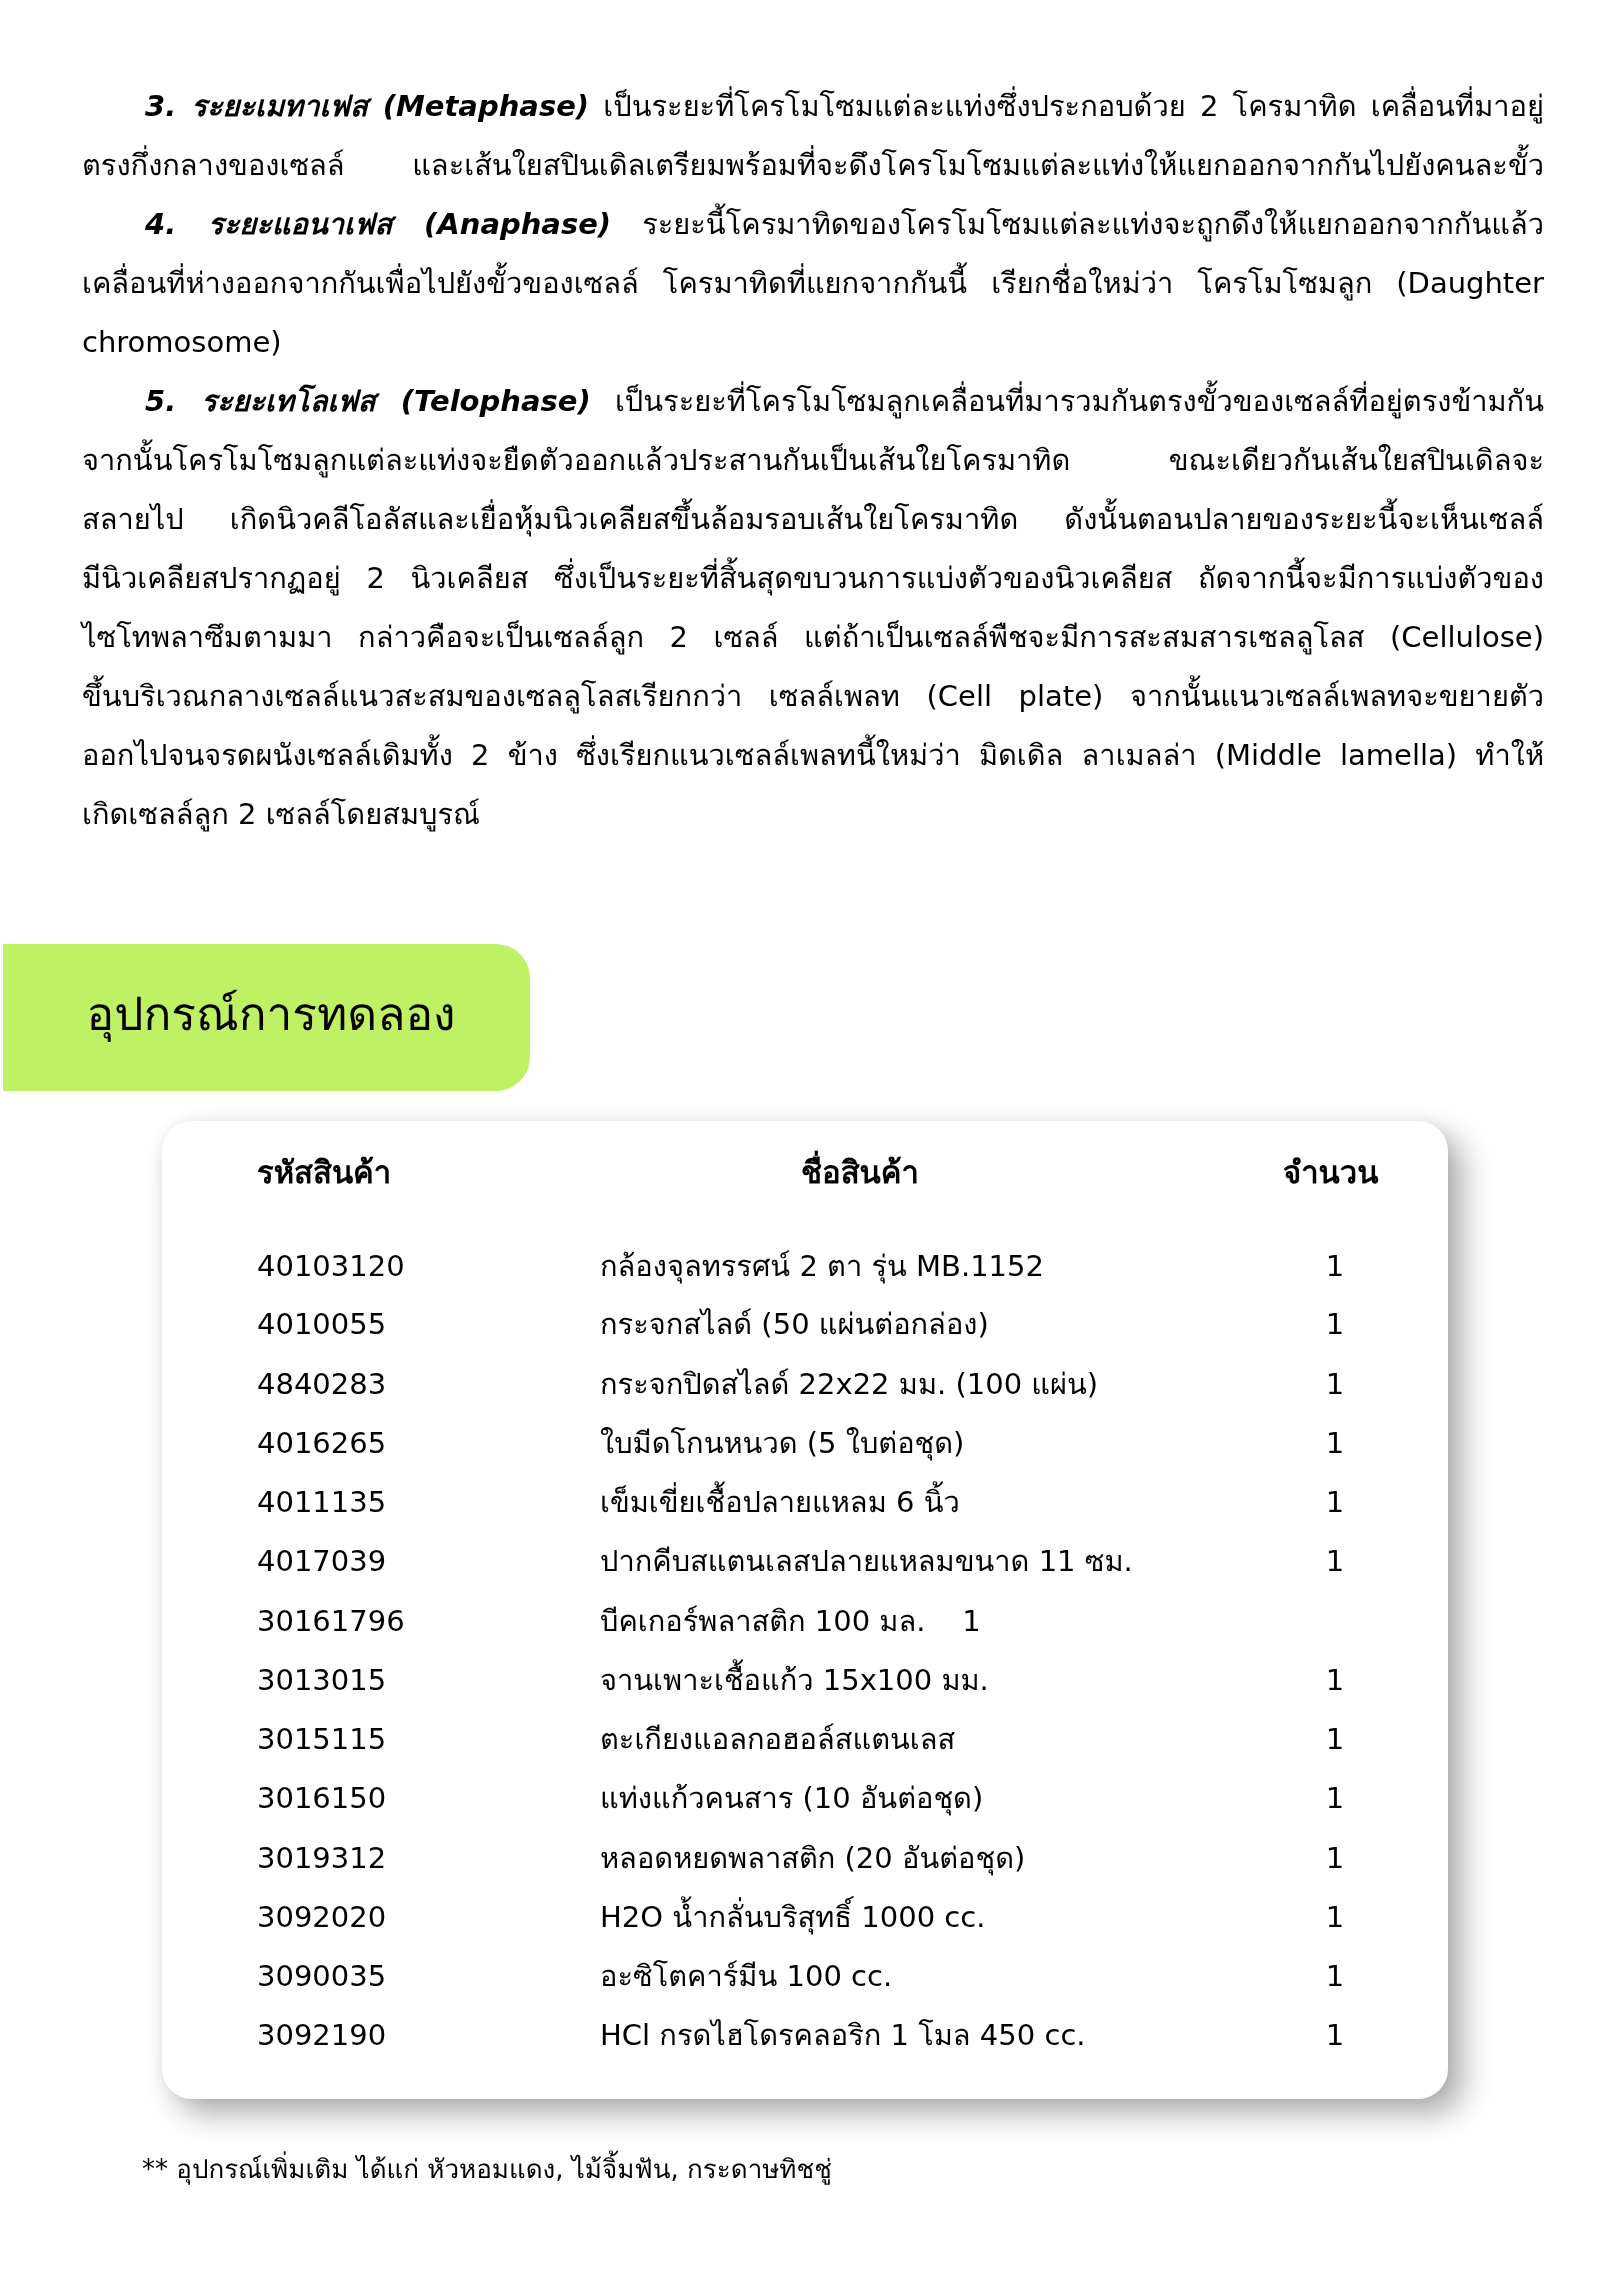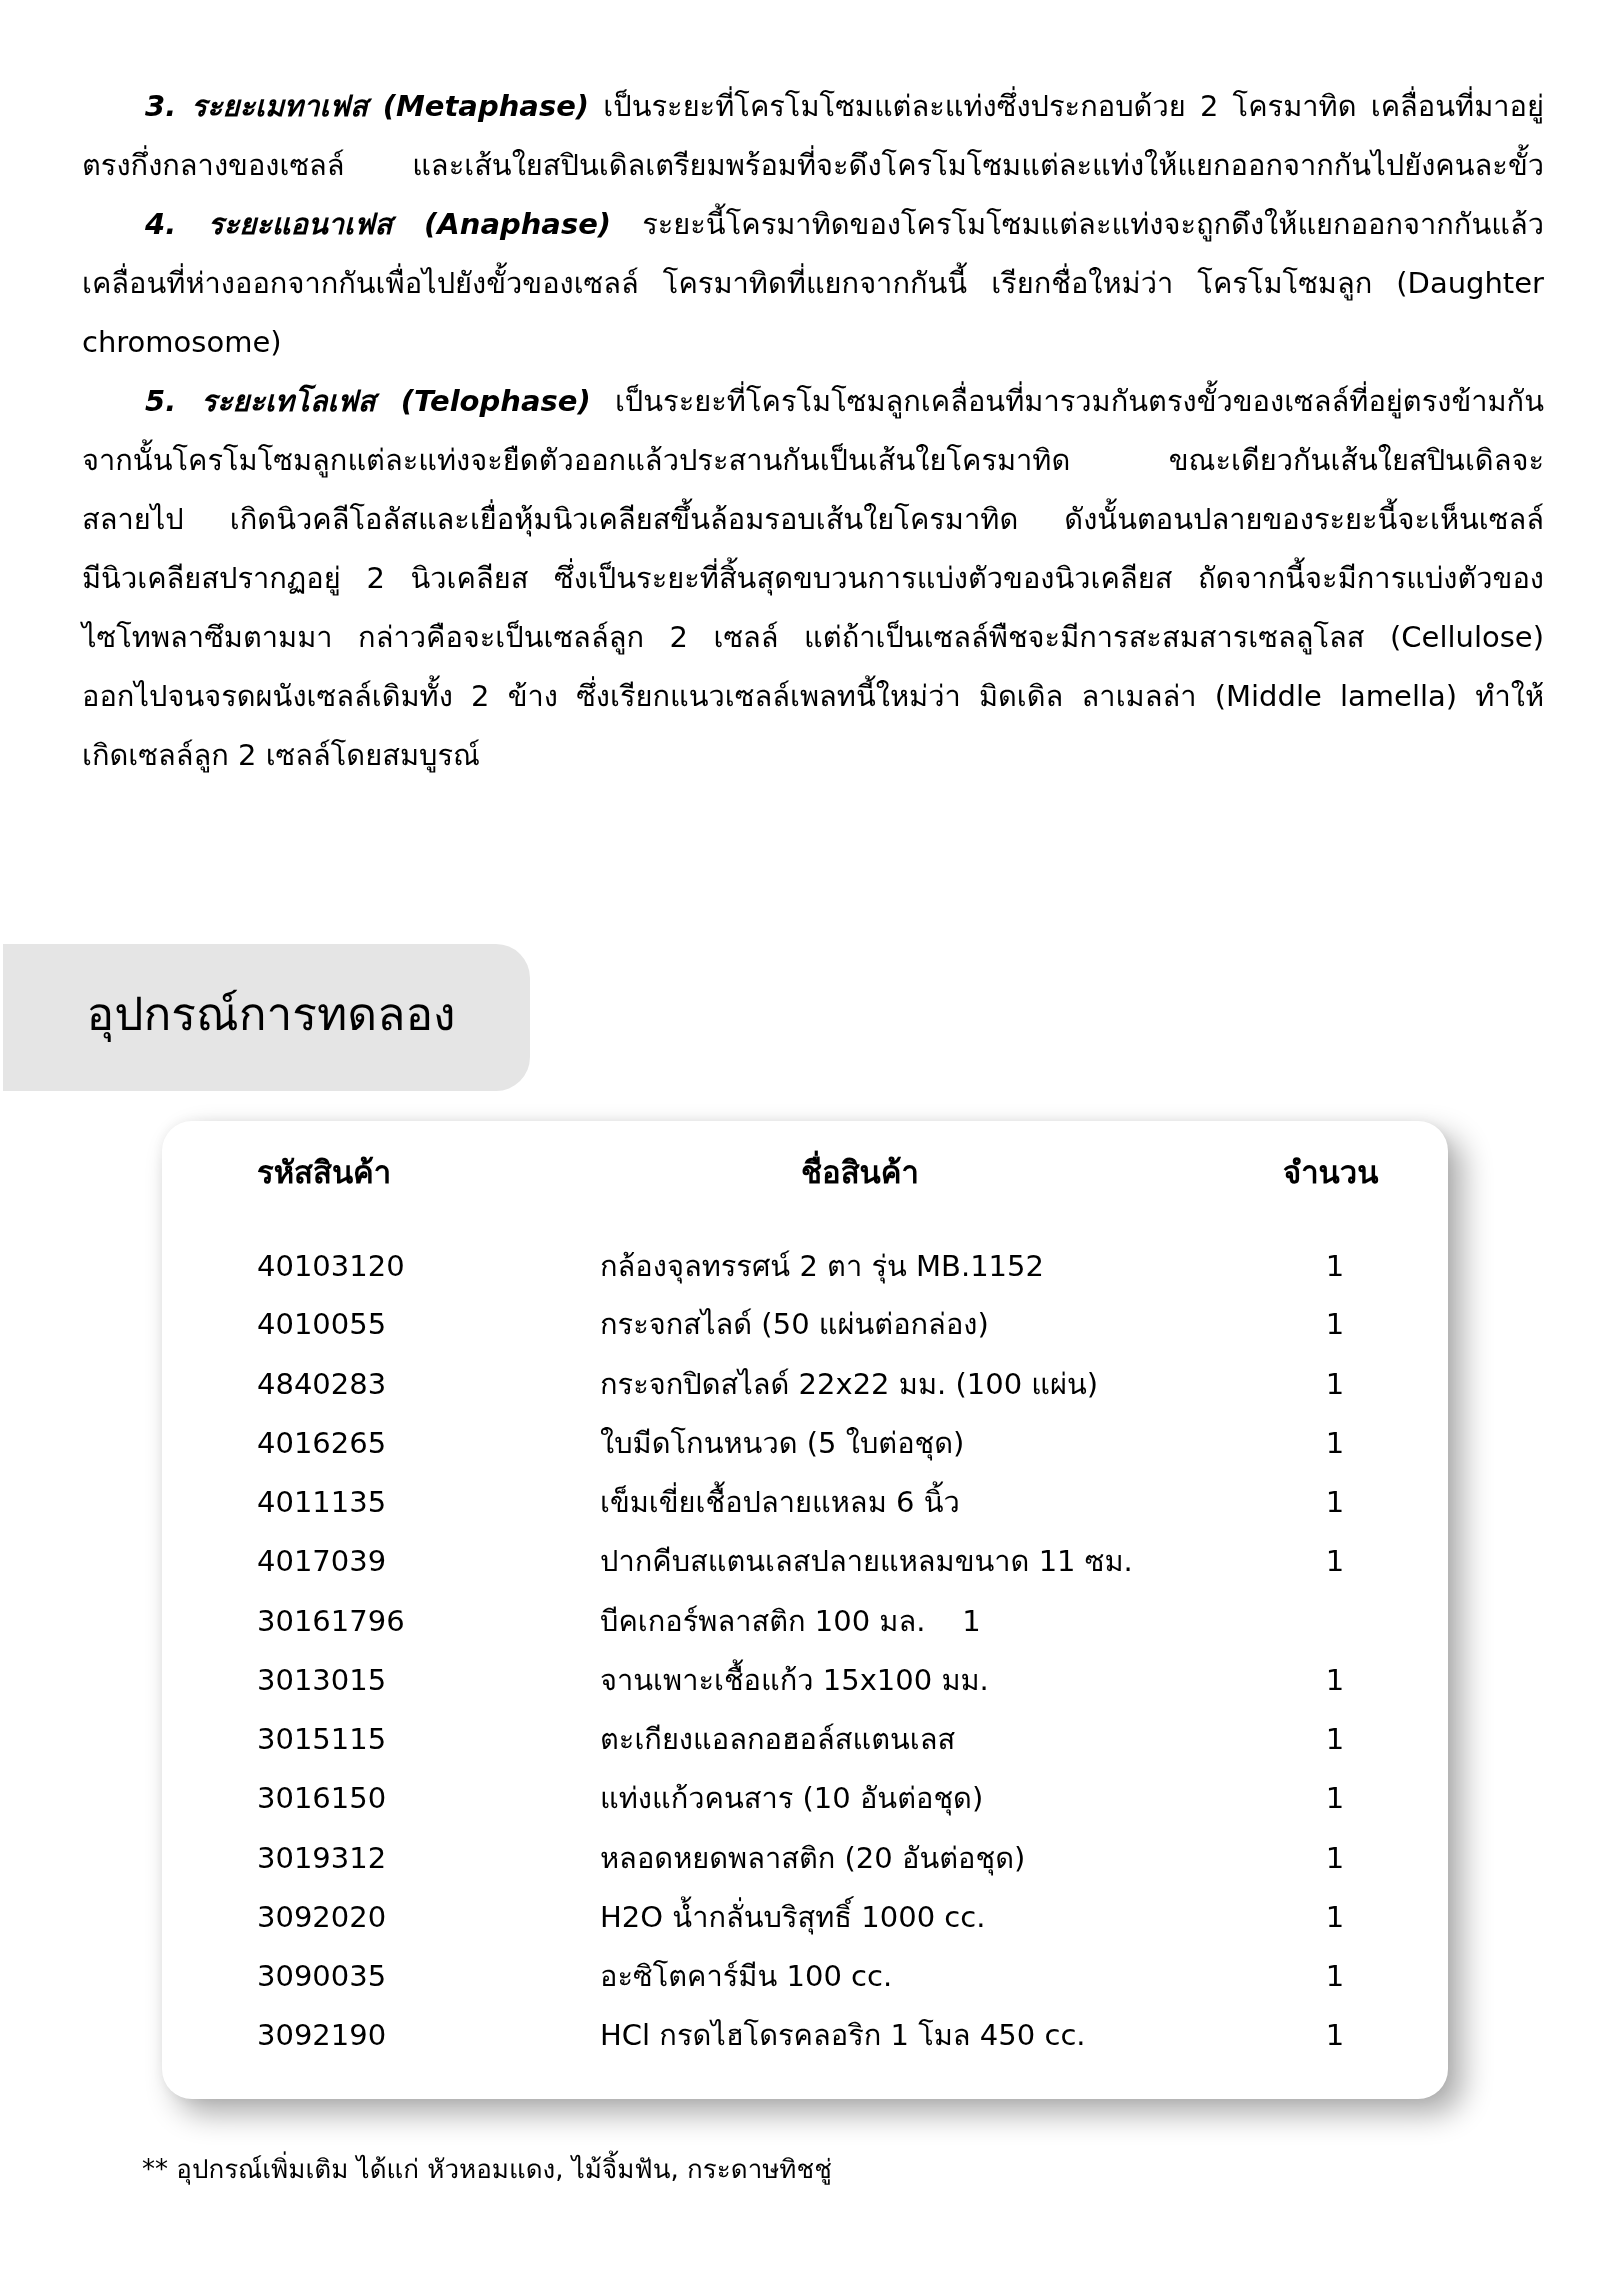--- a/index.html
+++ b/index.html
@@ -5,21 +5,21 @@
   html, body { margin:0; padding:0; background:#ffffff; }
   body { width:1623px; height:2295px; position:relative; overflow:hidden;
          font-family:"DejaVu Sans","Liberation Sans",sans-serif; color:#000; }
   .body-text { position:absolute; left:82px; width:1462px; top:77px;
                font-size:29px; line-height:59px; }
   .line { display:block; height:59px; white-space:nowrap; text-align:justify; text-align-last:justify; }
   .line.last { text-align-last:left; }
   .indent { padding-left:63px; }
   .lead { font-weight:bold; font-style:italic; }
   .section-header { position:absolute; left:2.6px; top:944px; width:527px; height:147px;
-                    background:#e5e5e5; border-radius:0 34px 34px 0; }
+                    background:#bef264; border-radius:0 34px 34px 0; }
   .section-title { position:absolute; left:84px; top:41px; font-size:46px; line-height:59px; }
   .card { position:absolute; left:162px; top:1121px; width:1286px; height:978px;
           background:#ffffff; border-radius:30px;
           box-shadow: 14.4px 14.4px 30px rgba(0,0,0,0.32), 0 0 11.8px rgba(0,0,0,0.06); }
   .th { position:absolute; top:1146px; font-size:31px; line-height:52px; font-weight:bold; }
   .row { position:absolute; left:0; width:100%; font-size:29px; line-height:39px; }
   .cell-code { position:absolute; left:247px; }
   .cell-name { position:absolute; left:590px; white-space:pre; }
   .cell-qty { position:absolute; left:1302px; width:46px; text-align:center; }
   .footnote { position:absolute; left:142px; top:2150px; font-size:26px; line-height:39px; }
@@ -40,20 +40,21 @@
     <span class="line">เคลื่อนที่ห่างออกจากกันเพื่อไปยังขั้วของเซลล์ โครมาทิดที่แยกจากกันนี้ เรียกชื่อใหม่ว่า โครโมโซมลูก (Daughter</span>
     <span class="line last">chromosome)</span>
   </div>
 
   <div>
     <span class="line indent"><span class="lead">5. ระยะเทโลเฟส (Telophase)</span><span> เป็นระยะที่โครโมโซมลูกเคลื่อนที่มารวมกันตรงขั้วของเซลล์ที่อยู่ตรงข้ามกัน</span></span>
     <span class="line">จากนั้นโครโมโซมลูกแต่ละแท่งจะยืดตัวออกแล้วประสานกันเป็นเส้นใยโครมาทิด ขณะเดียวกันเส้นใยสปินเดิลจะ</span>
     <span class="line">สลายไป เกิดนิวคลีโอลัสและเยื่อหุ้มนิวเคลียสขึ้นล้อมรอบเส้นใยโครมาทิด ดังนั้นตอนปลายของระยะนี้จะเห็นเซลล์</span>
     <span class="line">มีนิวเคลียสปรากฏอยู่ 2 นิวเคลียส ซึ่งเป็นระยะที่สิ้นสุดขบวนการแบ่งตัวของนิวเคลียส ถัดจากนี้จะมีการแบ่งตัวของ</span>
     <span class="line">ไซโทพลาซึมตามมา กล่าวคือจะเป็นเซลล์ลูก 2 เซลล์ แต่ถ้าเป็นเซลล์พืชจะมีการสะสมสารเซลลูโลส (Cellulose)</span>
+    <span class="line">ขึ้นบริเวณกลางเซลล์แนวสะสมของเซลลูโลสเรียกกว่า เซลล์เพลท (Cell plate) จากนั้นแนวเซลล์เพลทจะขยายตัว</span>
     <span class="line">ออกไปจนจรดผนังเซลล์เดิมทั้ง 2 ข้าง ซึ่งเรียกแนวเซลล์เพลทนี้ใหม่ว่า มิดเดิล ลาเมลล่า (Middle lamella) ทำให้</span>
     <span class="line last">เกิดเซลล์ลูก 2 เซลล์โดยสมบูรณ์</span>
   </div>
 </div>
 
 <div class="section-header">
   <div class="section-title">อุปกรณ์การทดลอง</div>
 </div>
 
 <div class="card"></div>

